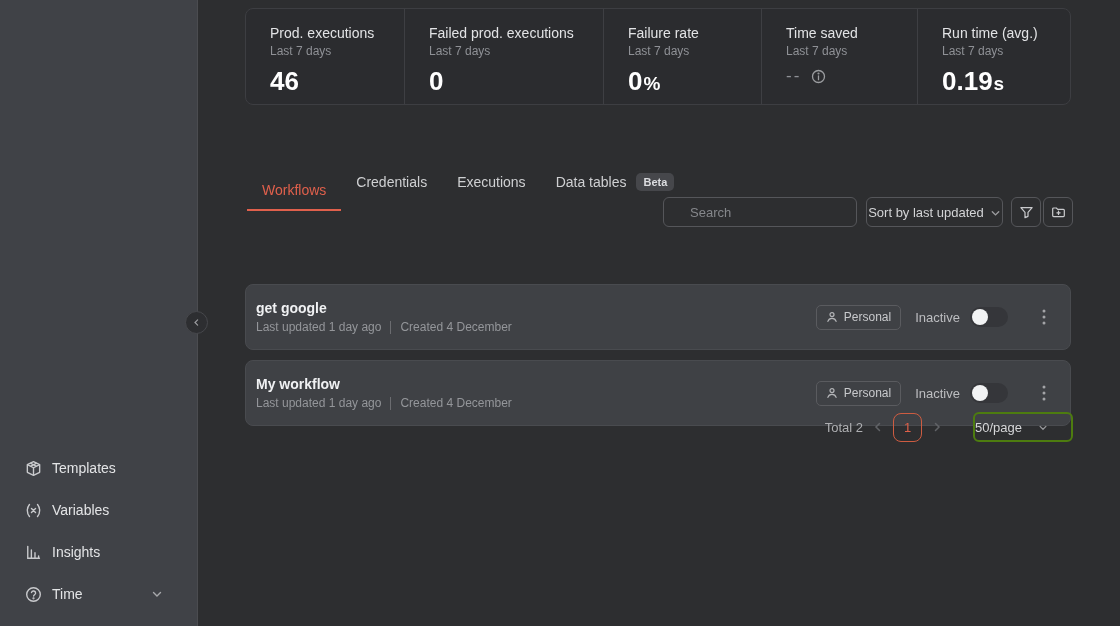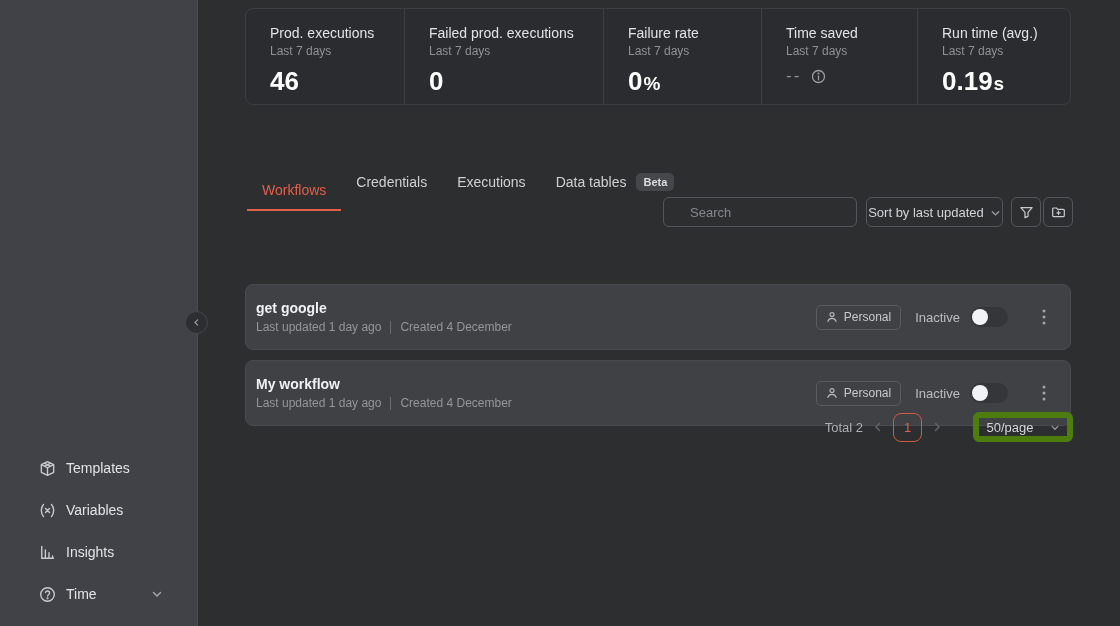--- a/index.html
+++ b/index.html
@@ -12,21 +12,21 @@
   svg { display:block; }
 
   
   .sidebar {
     position:absolute; left:0; top:0; width:198px; height:626px;
     background:#404247; border-right:1px solid #4b4c50;
   }
   .sidebar-nav { position:absolute; left:0; bottom:11px; width:100%; }
   .side-item {
     height:42px; display:flex; align-items:center;
-    padding:0 16px 0 39px; cursor:pointer; color:#e3e4e6; font-size:14px;
+    padding:0 16px 0 25px; cursor:pointer; color:#e3e4e6; font-size:14px;
   }
   .side-item .icon { width:17px; height:17px; color:#c9cacd; margin-right:10px; flex:0 0 auto; }
   .side-item .grow { flex:1; }
   .side-item .chev { width:12px; height:12px; color:#a7a8ab; margin-right:18px; }
 
   .collapse-btn {
     position:absolute; left:185px; top:311px; width:23px; height:23px;
     border-radius:50%; background:#2d2e31; border:1px solid #47484c;
     color:#9b9c9f; display:flex; align-items:center; justify-content:center;
     cursor:pointer; z-index:5;
@@ -132,22 +132,22 @@
   }
   .total-label { font-size:13px; color:#aeafb2; }
   .page-chev { width:12px; height:12px; color:#616367; margin:0 9px; cursor:pointer; }
   .page-num {
     width:29px; height:29px; border:1px solid #cd5c41; border-radius:8px;
     color:#df6049; font-size:13px; display:flex; align-items:center; justify-content:center;
     cursor:pointer;
   }
   .page-size {
     margin-left:21px; width:100px; height:30px;
-    border:6px solid #4d7c0f; border-radius:6px;
-    display:flex; align-items:center; justify-content:center; gap:16px;
+    border:2px solid #4d7c0f; border-radius:6px;
+    display:flex; align-items:center; gap:16px;
     color:#d6d7d9; font-size:13px; cursor:pointer;
   }
   .page-size .chev { width:10px; height:10px; color:#97989b; margin-top:2px; }
 </style>
 </head>
 <body>
 
 <aside class="sidebar">
   <nav class="sidebar-nav">
 

